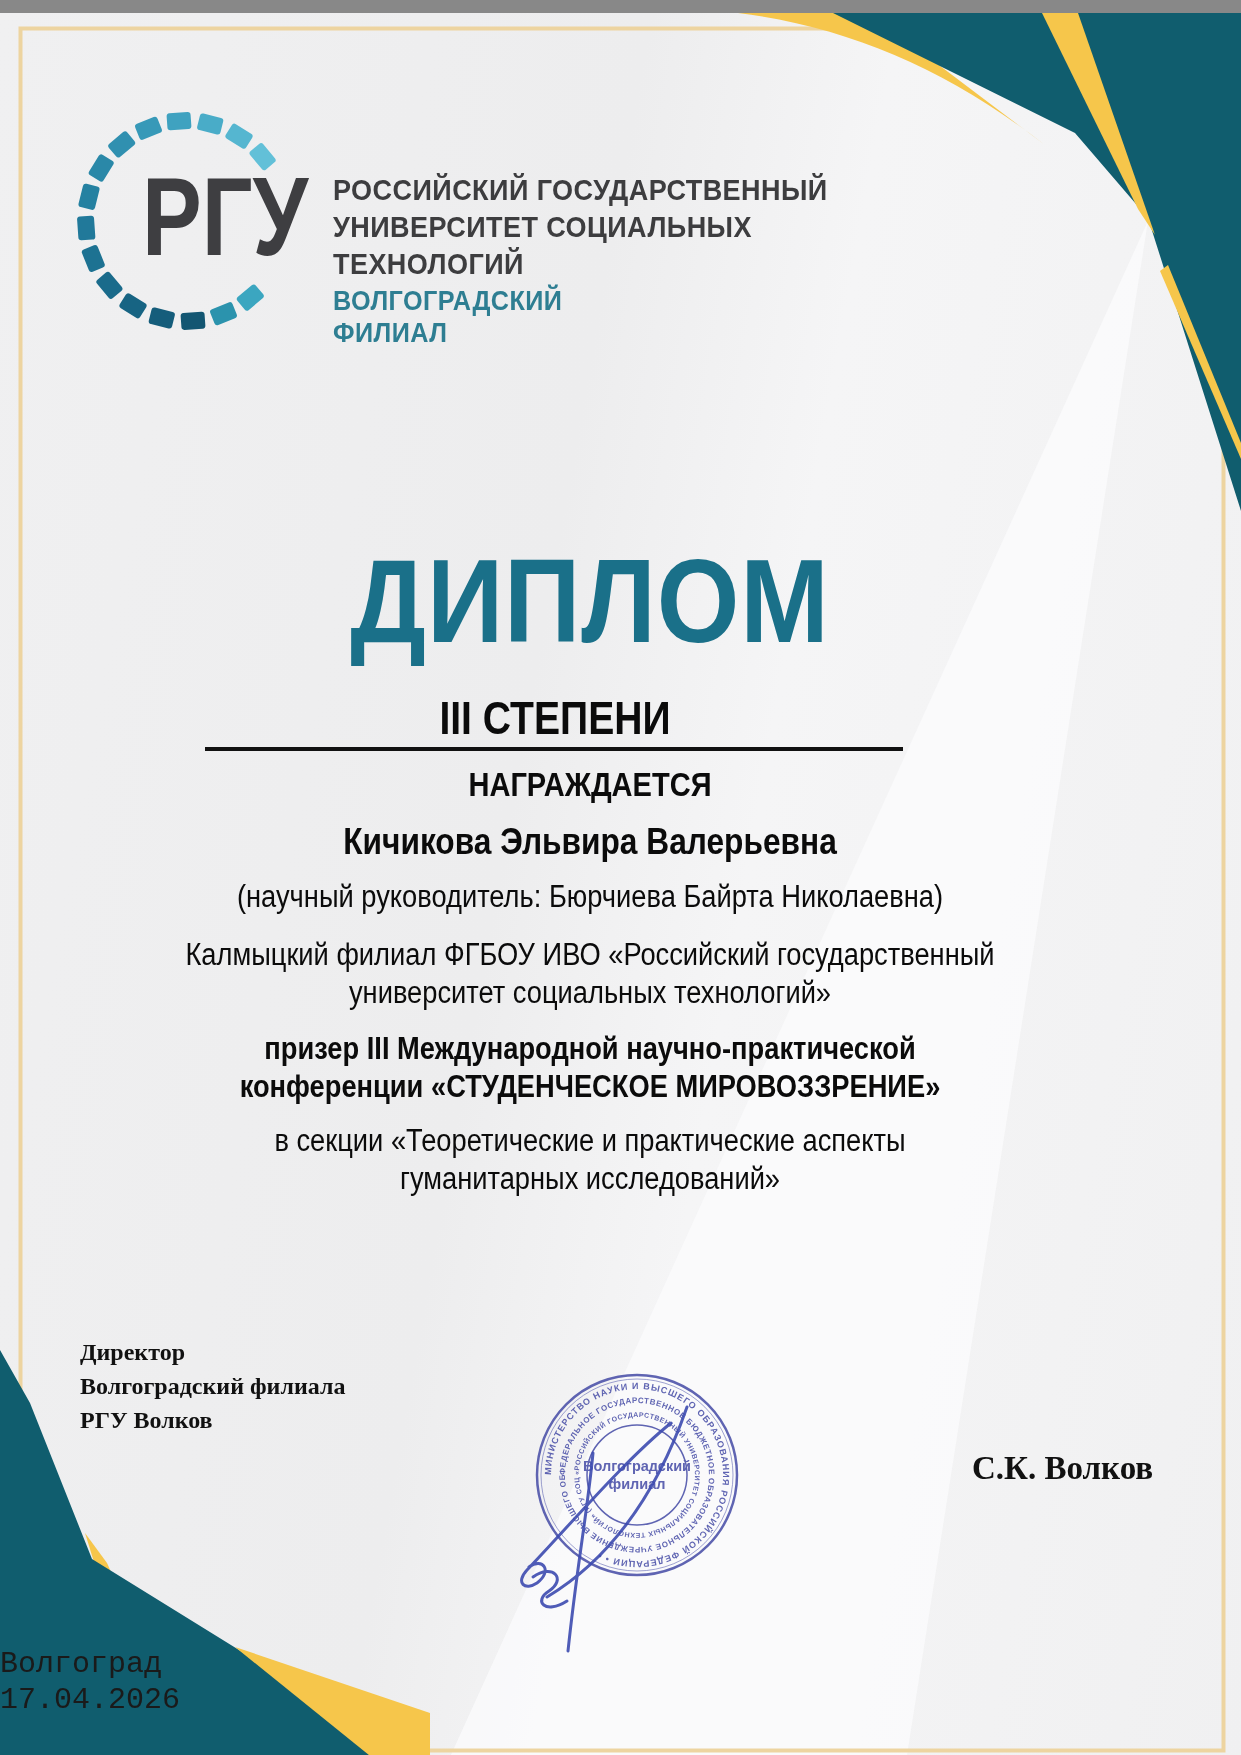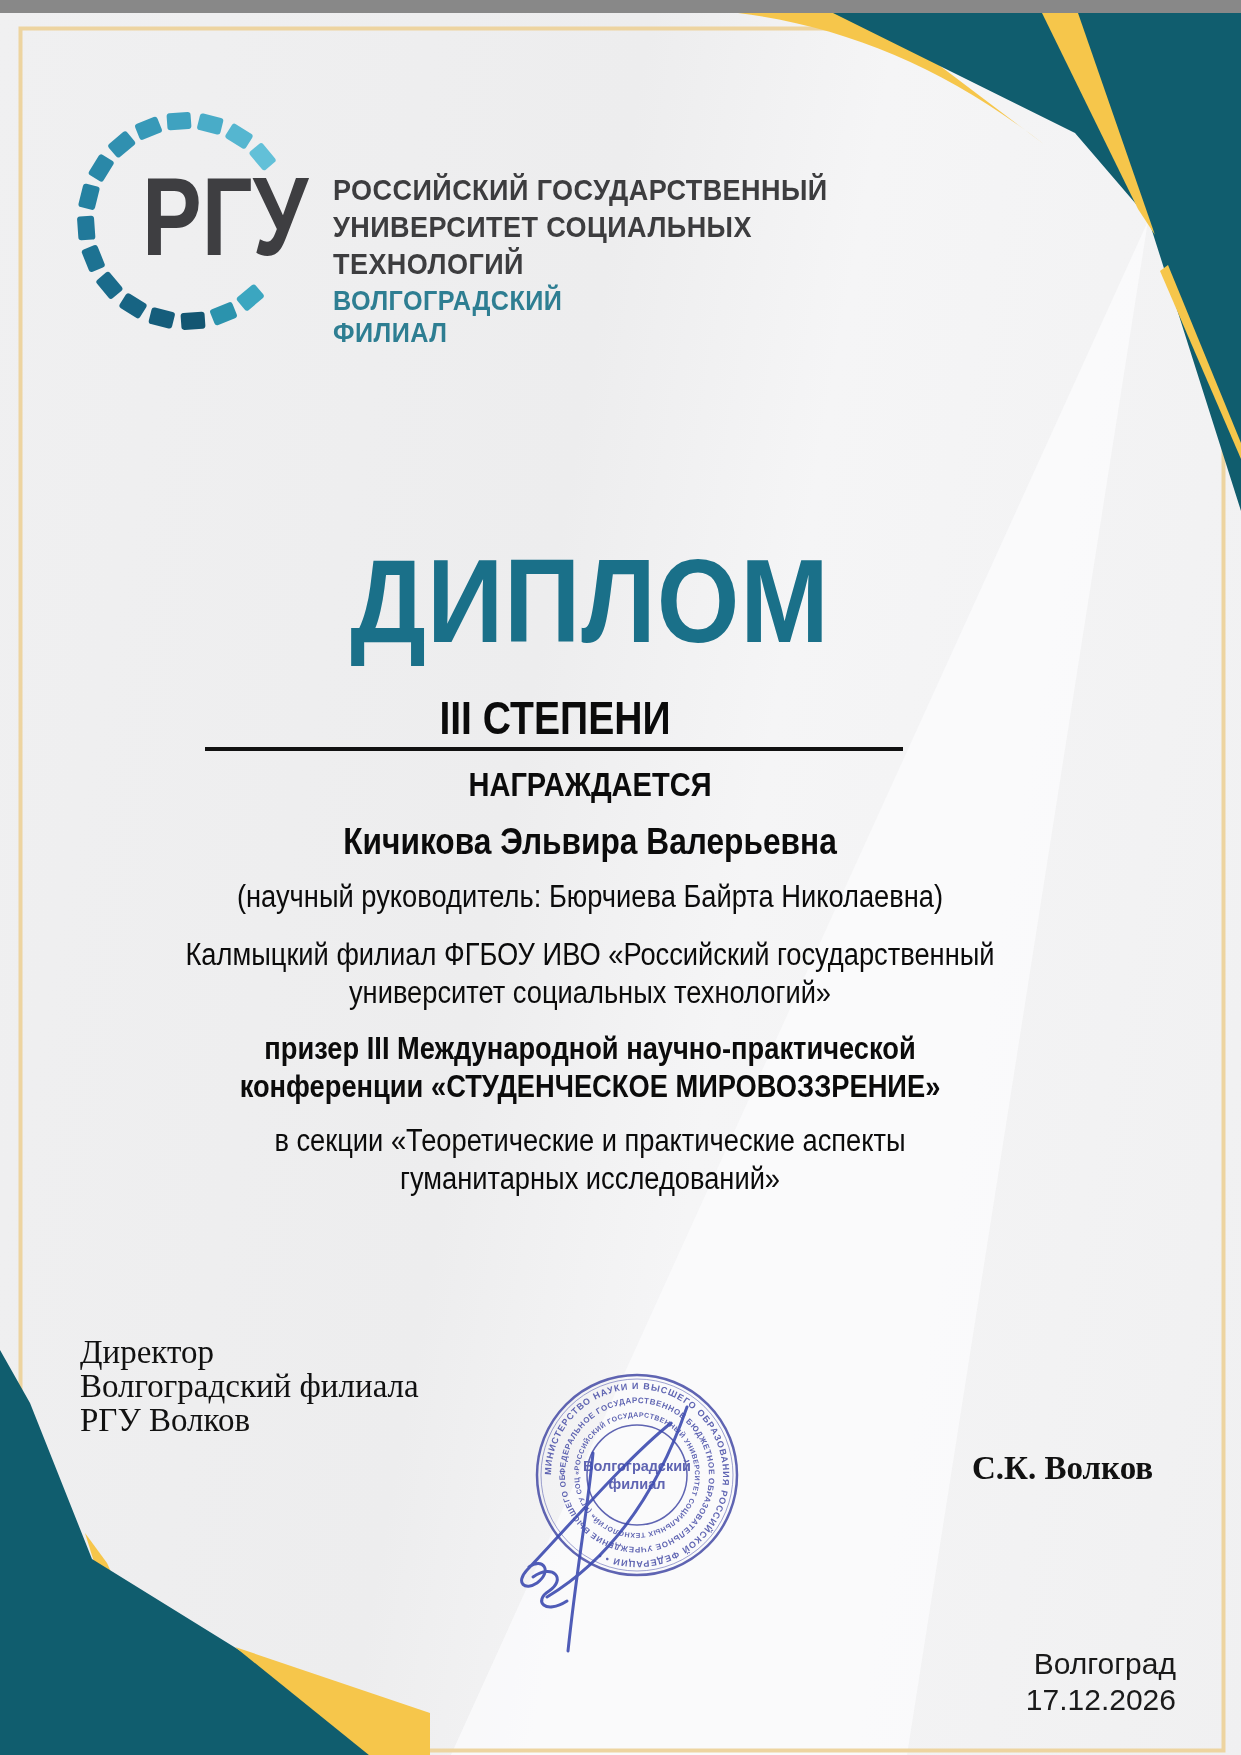--- a/index.html
+++ b/index.html
@@ -19,23 +19,23 @@
   .branch-line{position:absolute;left:333px;font-weight:bold;font-size:28px;color:#2e7e92;letter-spacing:.5px;white-space:nowrap;}
   .acronym{position:absolute;left:142px;top:148px;font-size:112px;line-height:112px;font-weight:bold;color:#3e3e41;transform:scaleX(.8);transform-origin:0 0;letter-spacing:0;}
   .title{top:528px;font-size:118px;line-height:120px;font-weight:bold;color:#1a7089;transform:scaleX(.9);letter-spacing:1px;}
   .degree{top:678px;left:0;width:1110px;font-size:46px;font-weight:bold;transform:scaleX(.85);letter-spacing:0;}
   .underline{position:absolute;left:205px;top:734px;width:698px;height:4px;background:#111;}
   .awarded{top:753px;font-size:33px;font-weight:bold;}
   .recipient{top:808px;font-size:36px;font-weight:bold;}
   .advisor{top:866px;font-size:31px;}
   .body-reg{font-size:31px;}
   .body-bold{font-size:31px;font-weight:bold;}
-  .serifblock{position:absolute;left:80px;top:1322px;font-family:"Liberation Serif",serif;font-weight:normal;font-size:33px;line-height:34px;color:#111;}
+  .serifblock{position:absolute;left:80px;top:1322px;font-family:"Liberation Serif",serif;font-weight:bold;font-size:24px;line-height:34px;color:#111;}
   .signer{position:absolute;left:972px;top:1437px;font-family:"Liberation Serif",serif;font-weight:bold;font-size:33px;color:#111;white-space:nowrap;}
-  .footer-line{position:absolute;left:0;width:1176px;text-align:right;font-family:Liberation Sans, sans-serif;font-size:30px;color:#1a1a1a;}
+  .footer-line{position:absolute;left:0;width:1176px;text-align:left;font-family:Liberation Mono, monospace;font-size:30px;color:#1a1a1a;}
 </style>
 </head>
 <body>
 
 <div class="page">
 
   <svg class="deco" viewBox="0 0 1241 1755" aria-hidden="true">
 
     <polygon points="1148,208 905,1755 445,1755" fill="#fafafb" opacity="0.85"></polygon>
 
@@ -127,15 +127,15 @@
     </g>
     <g fill="none" stroke="#3d4bb0" stroke-width="3" stroke-linecap="round" opacity="0.9">
       <path d="M212,42 C190,105 150,185 72,232"></path>
       <path d="M196,58 C150,95 95,160 52,205 C40,218 50,226 62,218 C78,206 68,192 54,202"></path>
       <path d="M118,88 C112,150 102,200 93,286"></path>
       <path d="M58,212 c20,-14 34,2 16,14 c-16,10 -4,24 18,10"></path>
     </g>
   </svg>
 
   <div class="footer-line" style="top:1634px">Волгоград</div>
-  <div class="footer-line" style="top:1670px">17.12.2026</div>
+  <div class="footer-line" style="top:1670px">17.04.2026</div>
 
 </div>
 
 </body></html>

